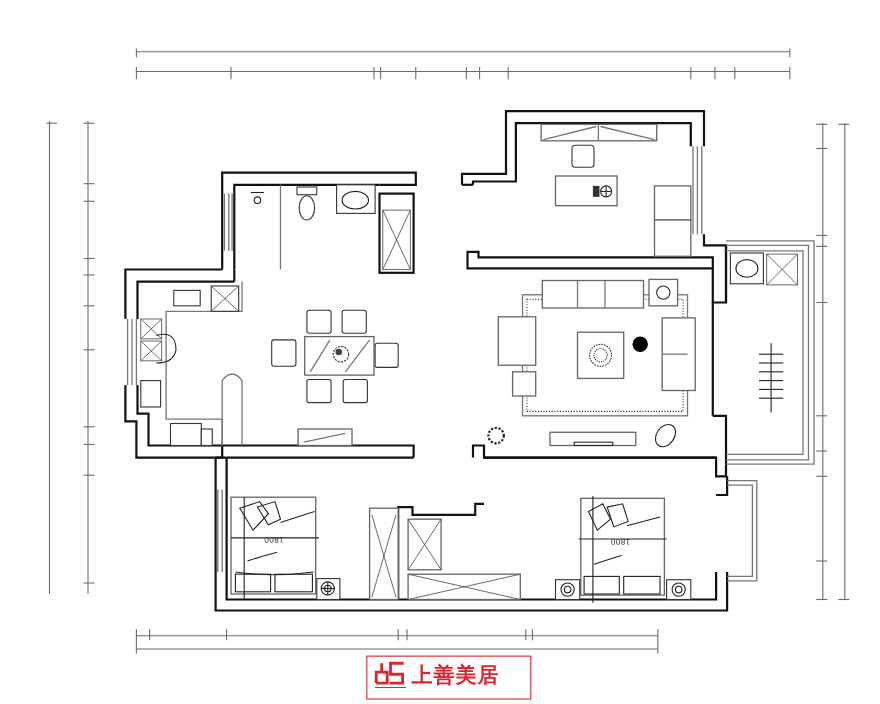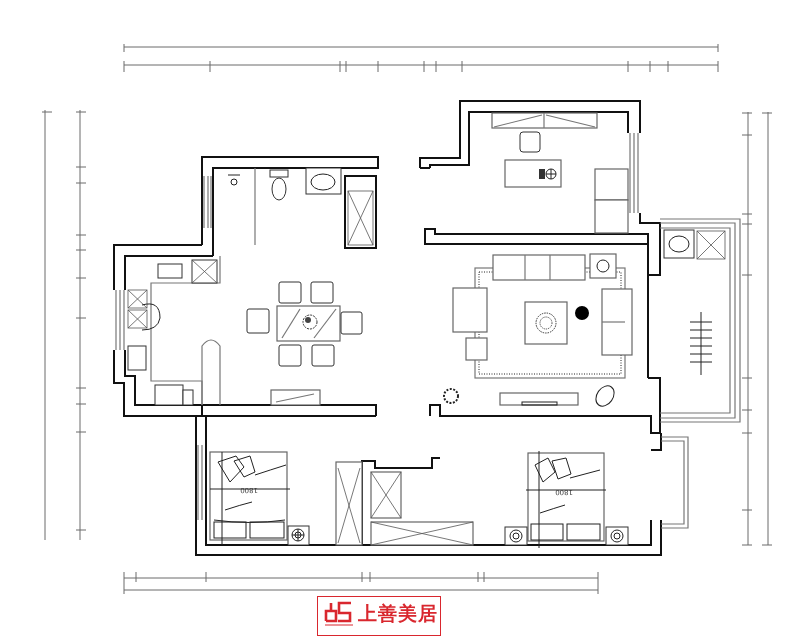--- a/index.html
+++ b/index.html
@@ -6,21 +6,21 @@
   body{width:800px;height:640px;overflow:hidden;font-family:"DejaVu Sans",sans-serif;}
   #stage{position:absolute;left:0;top:0;width:800px;height:640px;}
   .dim{stroke:#6b6b6b;stroke-width:1;fill:none;}
   .wall{fill:none;stroke:#111;stroke-width:2;}
   .thin{fill:none;stroke:#222;stroke-width:1;}
   .grey{fill:none;stroke:#777;stroke-width:1.2;}
   .furn{fill:#fff;stroke:#333;stroke-width:1;}
   .furng{fill:#fff;stroke:#666;stroke-width:1.2;}
   .xbox{fill:none;stroke:#555;stroke-width:.8;}
   .bedtxt{font-family:"DejaVu Sans",sans-serif;font-size:7px;fill:#333;}
-  #logo{position:absolute;left:317px;top:596px;width:124px;height:40px;border:1.5px solid #d9272e;box-sizing:border-box;}
+  #logo{position:absolute;left:333px;top:596px;width:150px;height:40px;border:1.5px solid #d9272e;box-sizing:border-box;}
   #logo-mark{position:absolute;left:6px;top:4px;width:30px;height:26px;}
   #logo-text{position:absolute;left:40px;top:4px;font-family:"DejaVu Sans",sans-serif;font-size:19px;font-weight:bold;color:#d9272e;letter-spacing:1px;}
 </style>
 </head>
 <body>
 
 <svg id="stage" viewBox="0 0 800 640" width="800" height="640" xmlns="http://www.w3.org/2000/svg">
 
   <g>
     <line class="dim" x1="124" y1="47" x2="718" y2="47"></line>

